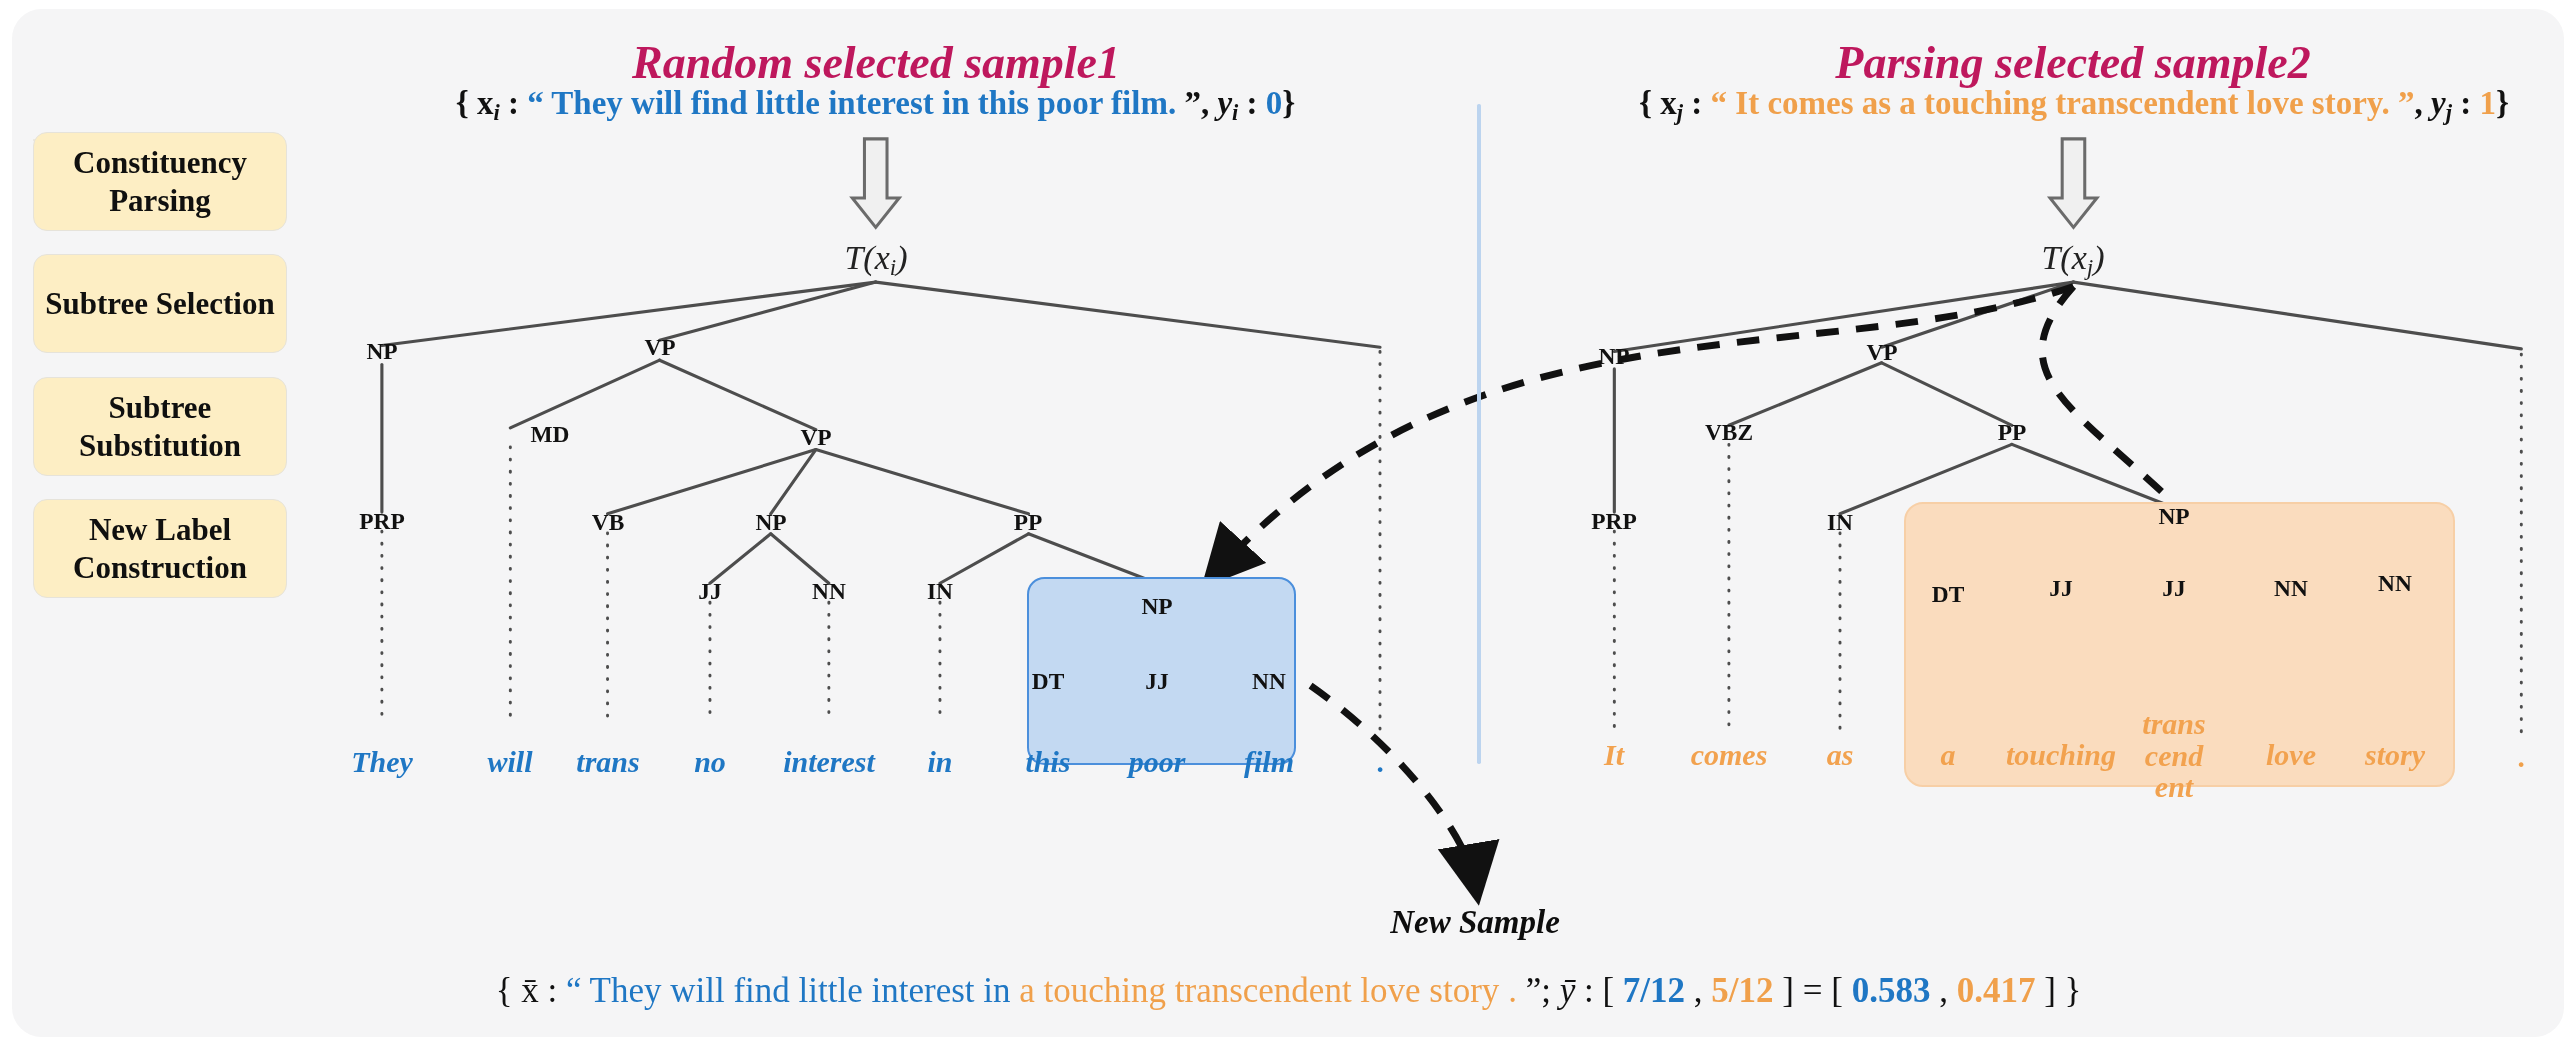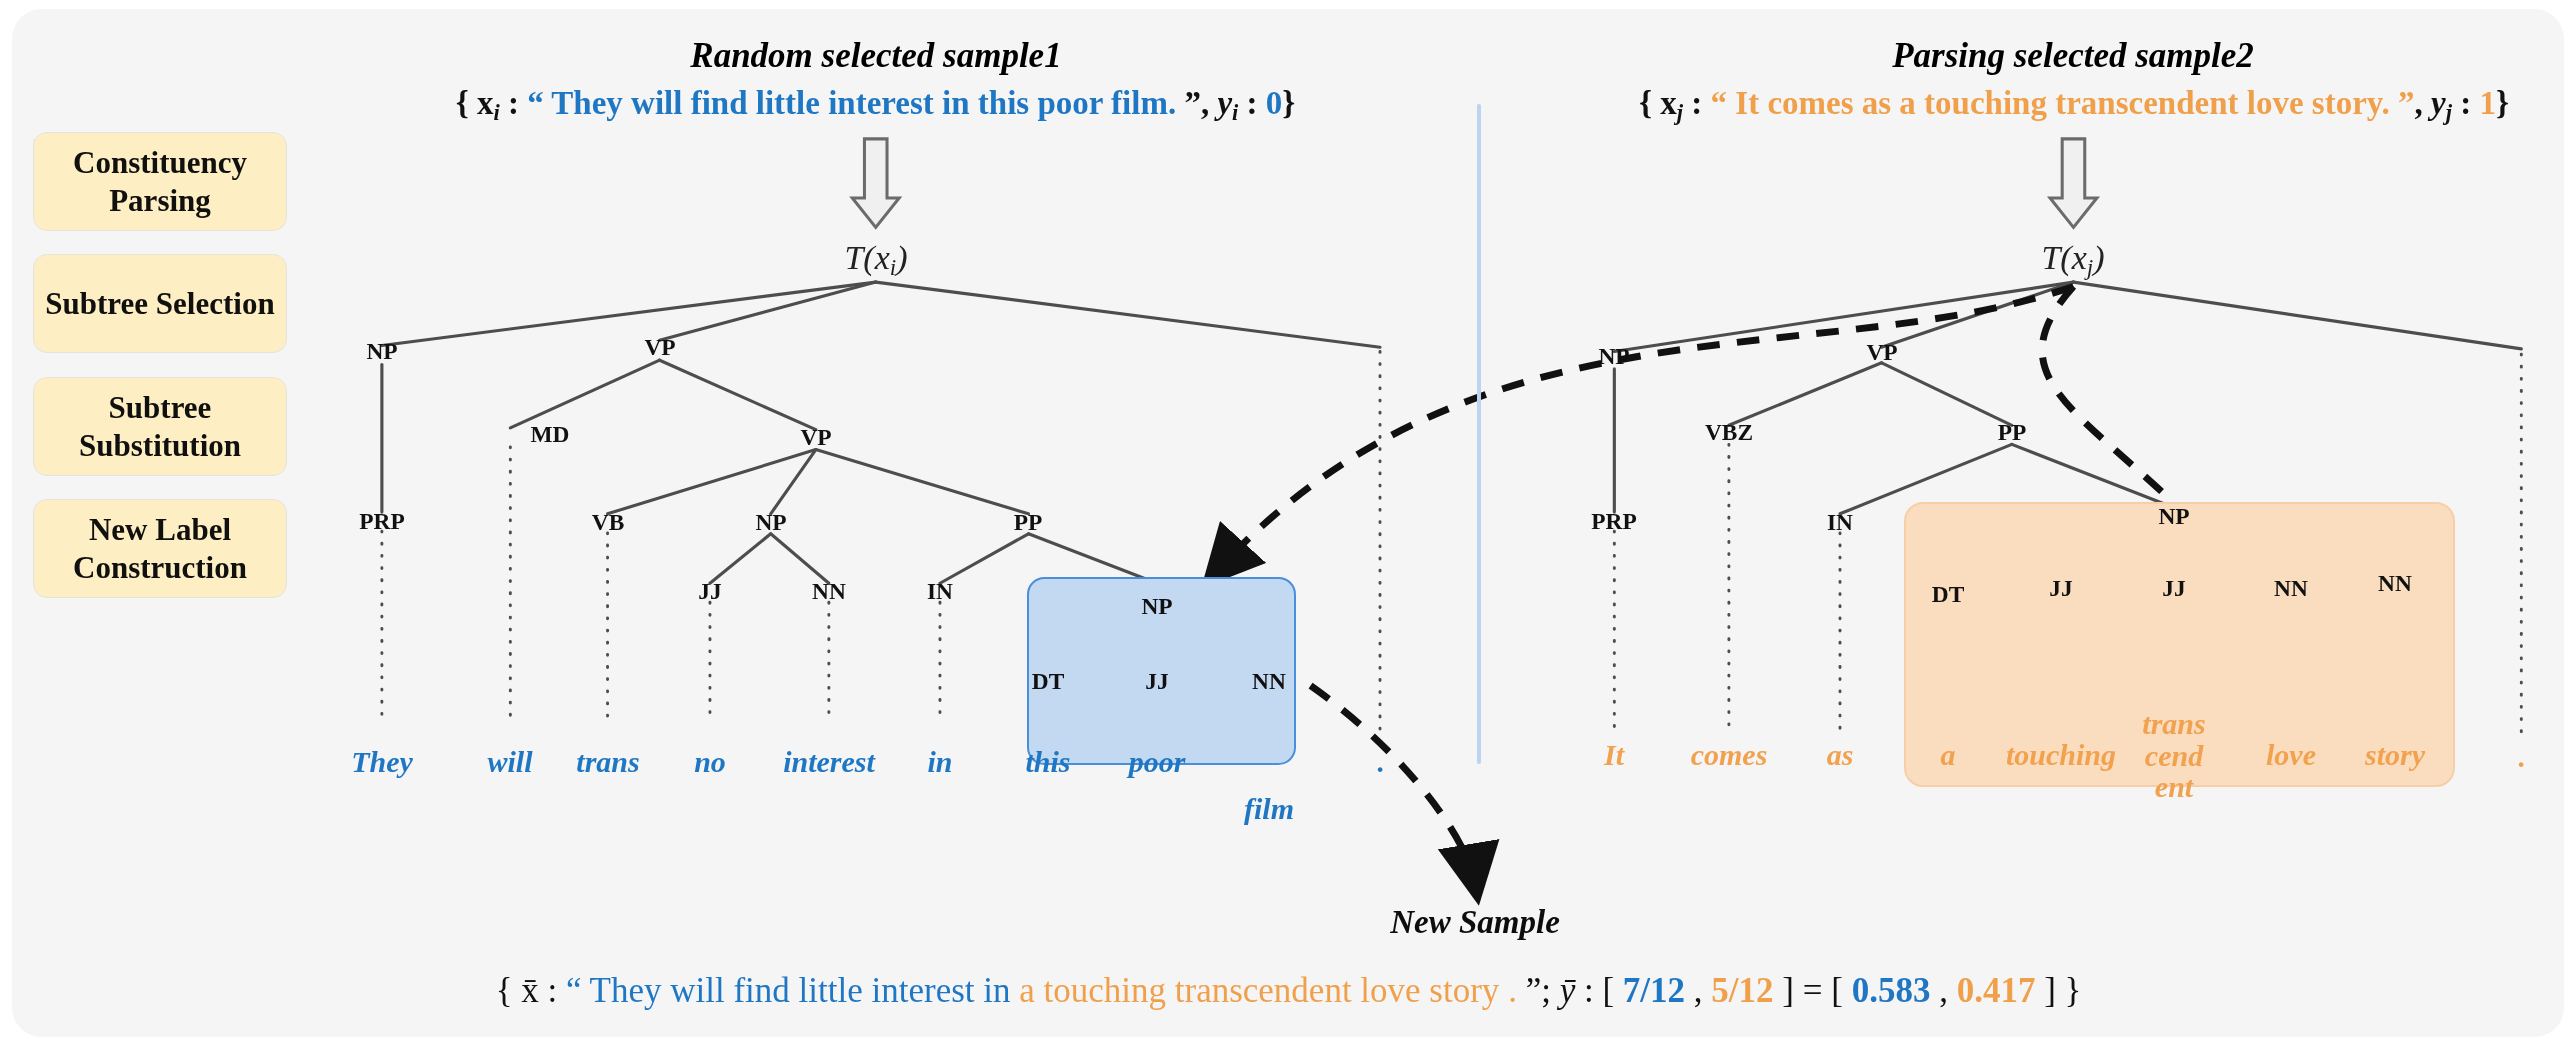--- a/index.html
+++ b/index.html
@@ -5,21 +5,21 @@
   html,body{margin:0;padding:0;background:#ffffff;}
   body{font-family:"Liberation Serif",serif;}
   #root{position:relative;width:2576px;height:1045px;background:#ffffff;overflow:hidden;}
   #panel{position:absolute;left:12px;top:8.7px;width:2552px;height:1028px;background:#f5f5f6;border-radius:29.5px;}
   svg.layer{position:absolute;left:0;top:0;width:2576px;height:1045px;pointer-events:none;}
   
   .flowbox{position:absolute;background:#fdeec4;border:1.7px solid #e6e3da;border-radius:14px;
            display:flex;align-items:center;justify-content:center;text-align:center;
            font-family:"Liberation Serif",serif;font-weight:bold;font-size:31px;color:#10100f;line-height:1.22;}
   
-  .hdr{position:absolute;text-align:center;font-style:italic;font-weight:bold;font-size:35px;color:#000000;white-space:nowrap;}
+  .hdr{position:absolute;text-align:center;font-style:italic;font-weight:bold;font-size:46px;color:#be185d;white-space:nowrap;}
   .sampleline{position:absolute;text-align:center;font-size:33px;color:#111;white-space:nowrap;font-weight:bold;}
   .blue{color:#1f77c4;}
   .orange{color:#f0a04b;}
   .blue-b{color:#1f77c4;font-weight:bold;}
   .orange-b{color:#f0a04b;font-weight:bold;}
   .sub{font-size:0.68em;vertical-align:-0.28em;font-style:italic;}
   .ital{font-style:italic;}
   
   .node{position:absolute;transform:translate(-50%,-50%);white-space:nowrap;
         font-family:"Liberation Serif",serif;font-weight:bold;font-size:23.4px;color:#111;}
@@ -206,21 +206,21 @@
   <div class="node" style="left:1269px;top:681px;"><span>NN</span></div>
 
   <div class="leaf b" style="left:382px;top:762px;"><span>They</span></div>
   <div class="leaf b" style="left:510px;top:762px;"><span>will</span></div>
   <div class="leaf b" style="left:608px;top:762px;"><span>trans</span></div>
   <div class="leaf b" style="left:710px;top:762px;"><span>no</span></div>
   <div class="leaf b" style="left:829px;top:762px;"><span>interest</span></div>
   <div class="leaf b" style="left:940px;top:762px;"><span>in</span></div>
   <div class="leaf b" style="left:1048px;top:762px;"><span>this</span></div>
   <div class="leaf b" style="left:1157px;top:762px;"><span>poor</span></div>
-  <div class="leaf b" style="left:1269px;top:762px;margin-top:47px;"><span>film</span></div>
+  <div class="leaf b" style="left:1269px;top:762px;"><span>film</span></div>
   <div class="dot blue" style="left:1380px;top:762px;"><span>.</span></div>
 
   <div class="root-node" style="left:2073px;top:260px;">
     <span>T(x</span><span class="sub">j</span><span>)</span>
   </div>
 
   <div class="node" style="left:1614px;top:356px;"><span>NP</span></div>
   <div class="node" style="left:1882px;top:352px;"><span>VP</span></div>
   <div class="node" style="left:1614px;top:521px;"><span>PRP</span></div>
   <div class="node" style="left:1729px;top:432px;"><span>VBZ</span></div>

